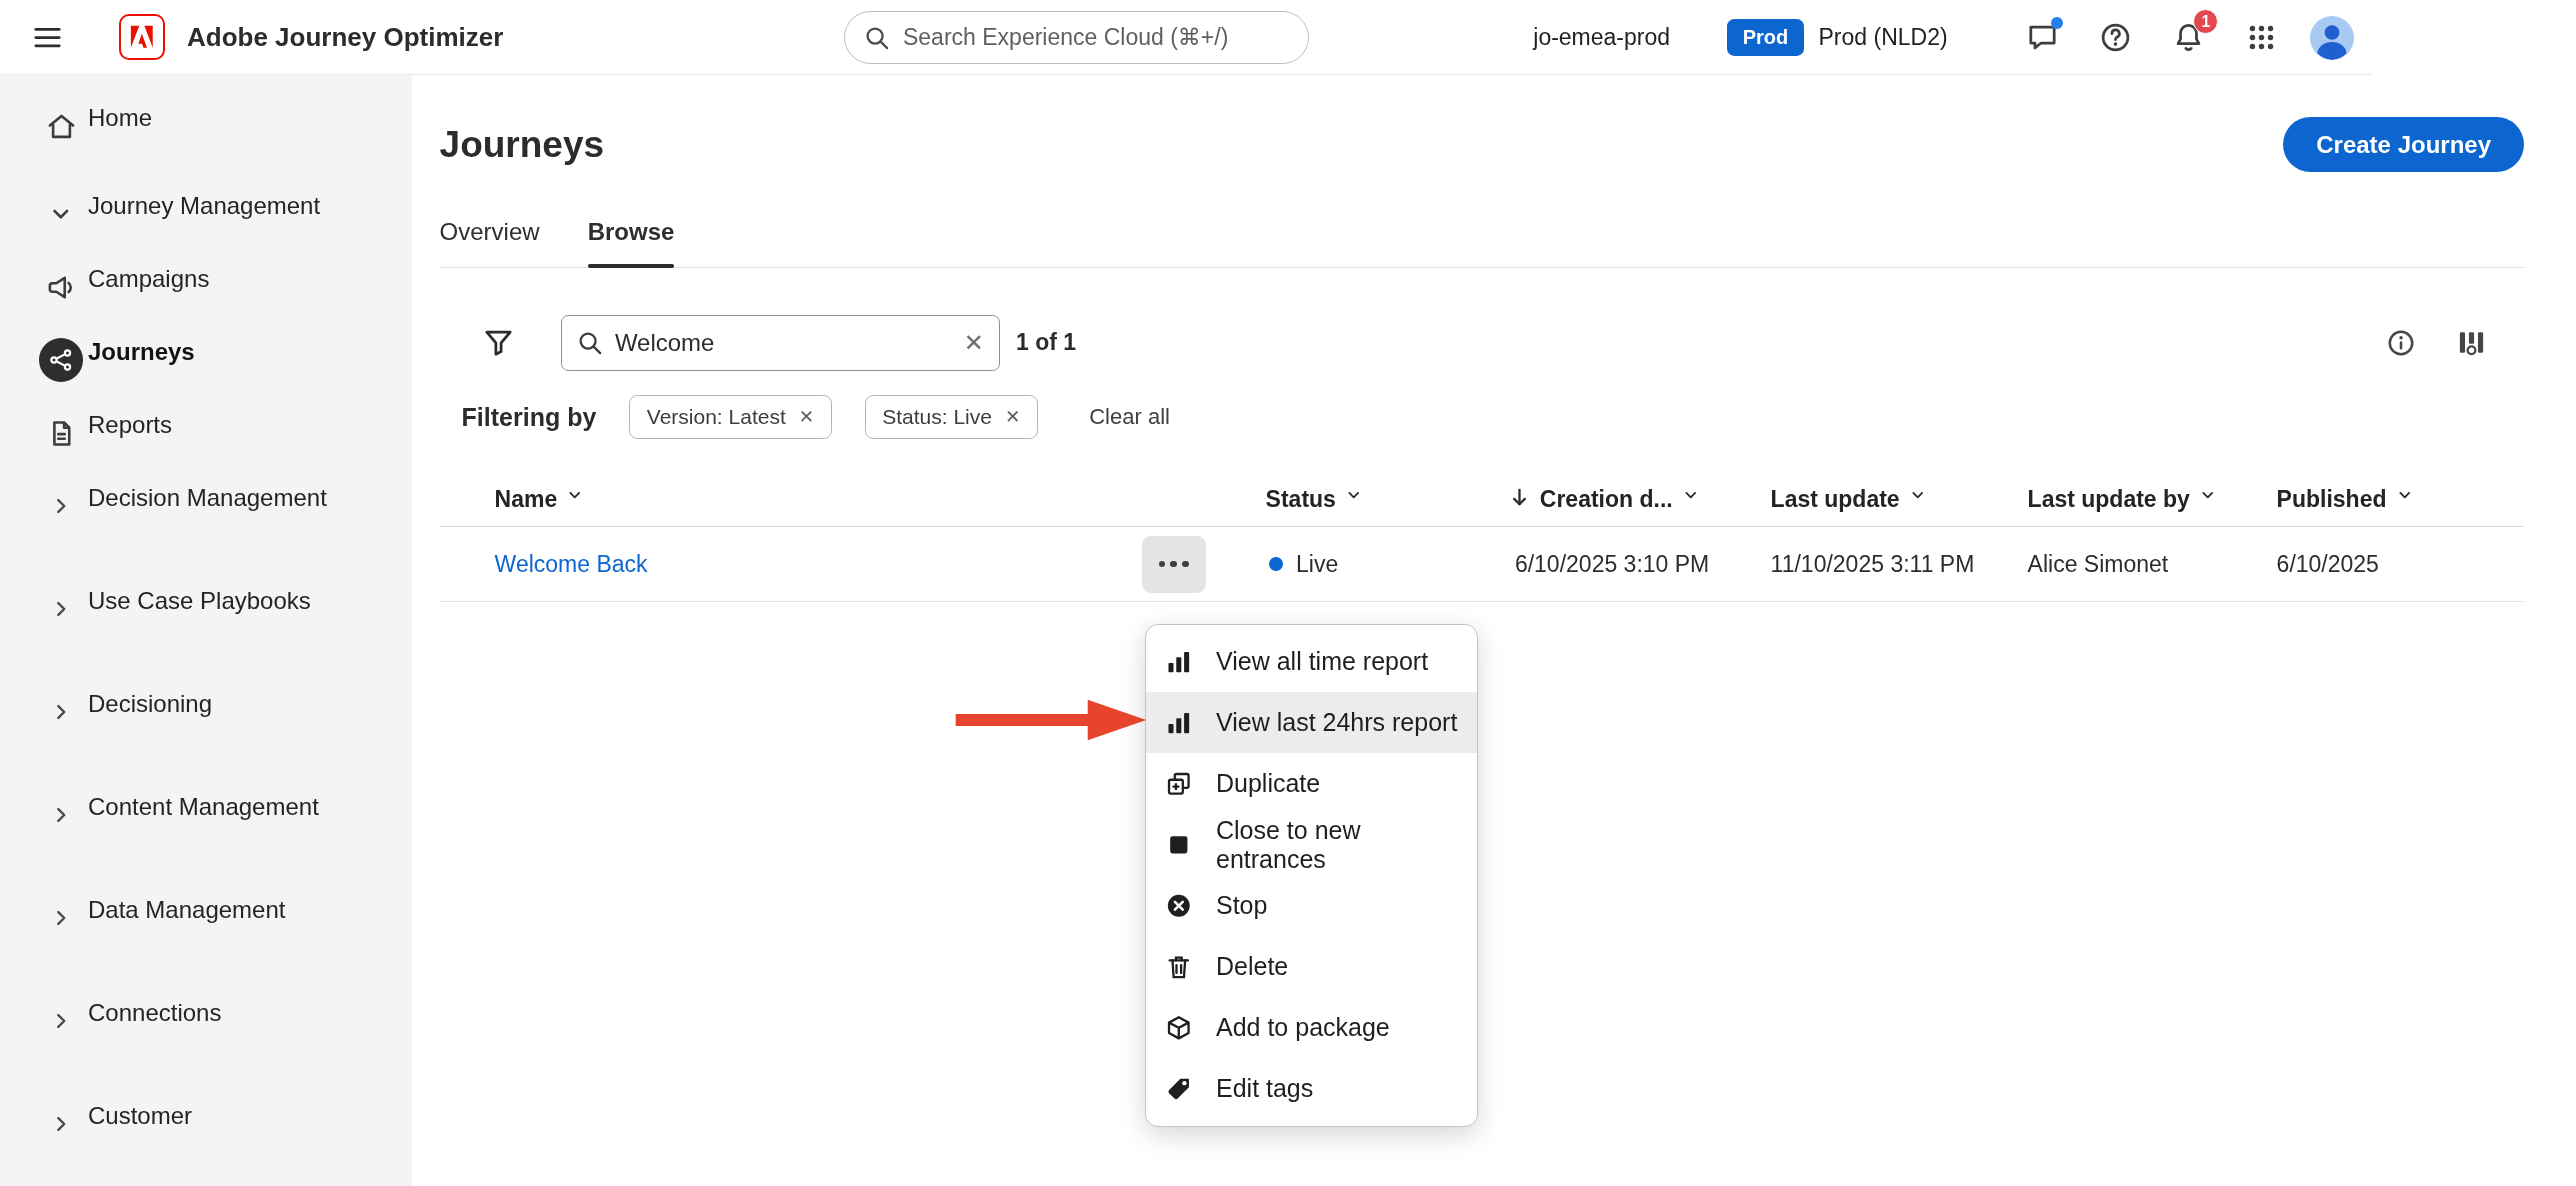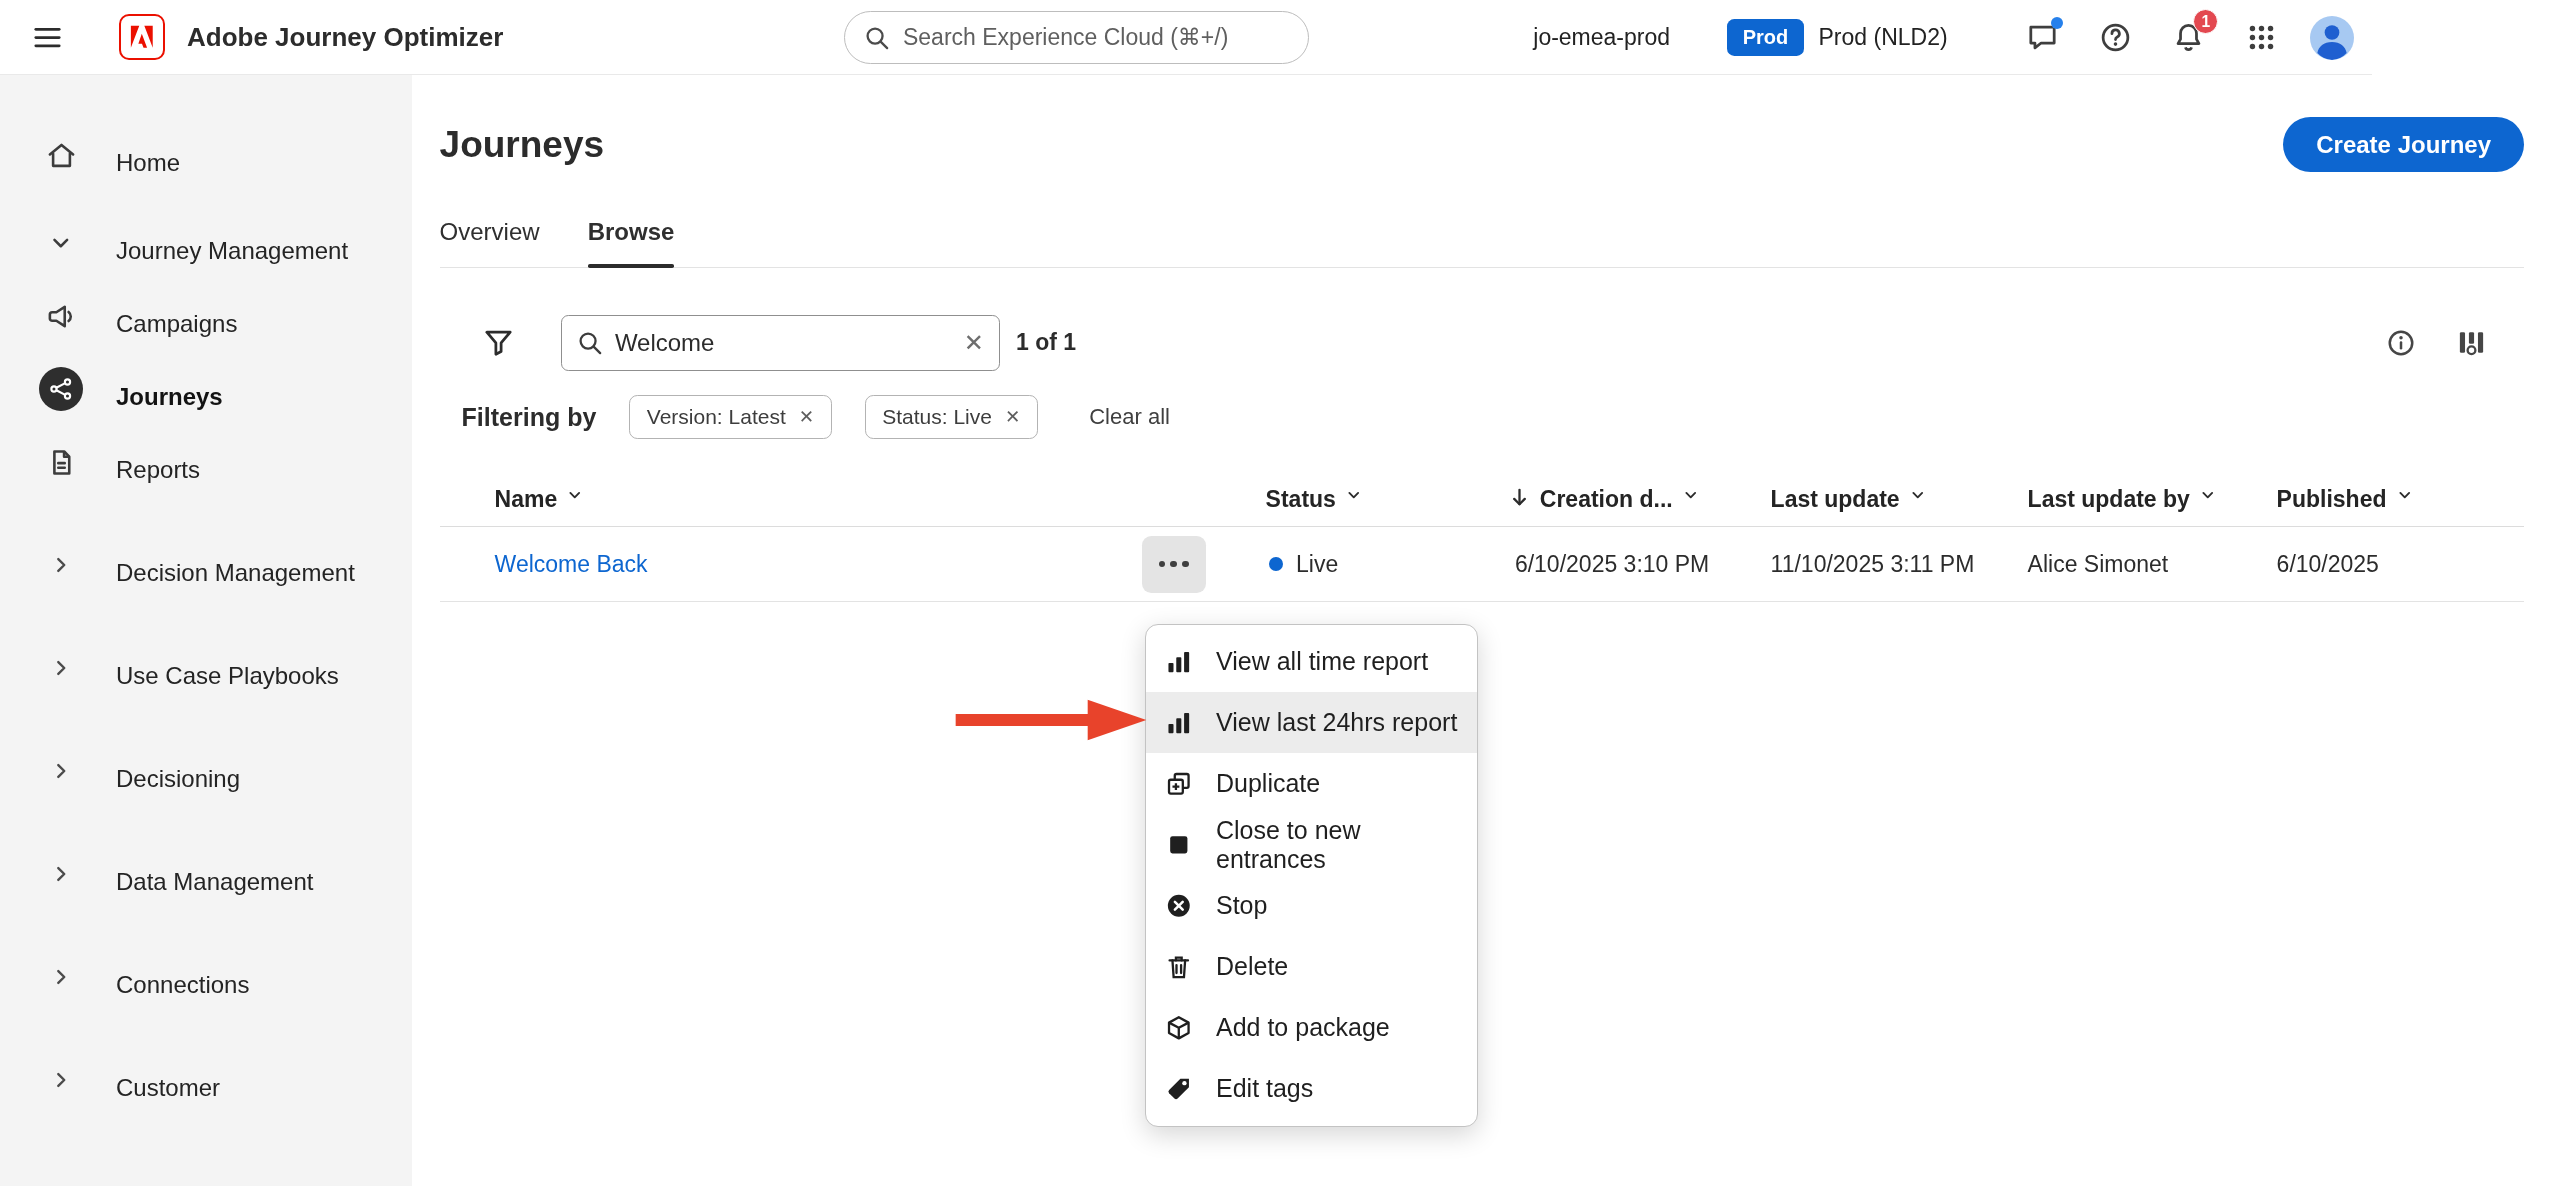--- a/index.html
+++ b/index.html
@@ -20,21 +20,21 @@
   .org-name{font-size:23px;color:#222;margin-right:57px}
   .env-badge{background:#0d66d0;color:#fff;font-size:20px;font-weight:700;padding:7.3px 15.6px;border-radius:7.3px;margin-right:14.7px;border:none;cursor:pointer}
   .env-name{font-size:23px;color:#222;margin-right:48px}
   .icon-btn{width:53px;height:53px;display:flex;align-items:center;justify-content:center;background:none;border:none;cursor:pointer;position:relative;margin-left:20px}
   .fb-dot{position:absolute;top:5.5px;right:5.5px;width:12px;height:12px;border-radius:50%;background:#2680eb}
   .bell-badge{position:absolute;top:-1.8px;right:-3.7px;min-width:25px;height:25px;border-radius:13px;background:#e34850;color:#fff;font-size:15.6px;font-weight:700;display:flex;align-items:center;justify-content:center;padding:0 5.5px;border:1.8px solid #fff}
   .avatar{width:44px;height:44px;border-radius:50%;overflow:hidden;background:#a7c9f2;display:flex;align-items:flex-end;justify-content:center;border:none;cursor:pointer;margin-left:22px}
 
   
   .sidebar{position:absolute;top:75px;left:0;width:412px;height:1112px;background:#f4f4f4;padding-top:14.7px;overflow:hidden}
-  .side-item{display:flex;align-items:flex-end;height:73px;padding-left:39px;gap:33px;font-size:24px;color:#242424;cursor:pointer}
+  .side-item{display:flex;align-items:flex-start;height:73px;padding-left:39px;gap:5px;font-size:24px;color:#242424;cursor:pointer}
   .side-item.mt{margin-top:14.7px}
   .side-item.group{height:103px}
   .sicon{width:44px;height:44px;display:flex;align-items:center;justify-content:center;color:#3c3c3c;flex:none}
   .side-item.group .sicon{color:#4b4b4b}
   .journeys-chip{width:44px;height:44px;border-radius:50%;background:#2e2e2e;display:flex;align-items:center;justify-content:center}
   .side-item.selected .slabel{font-weight:700;color:#131313}
 
   
   .main{position:absolute;left:412px;top:75px;width:2164px;height:1112px;background:#fff;padding:0 52px 0 27.6px}
   .title-row{margin-top:42px;display:flex;align-items:center;justify-content:space-between}
@@ -231,20 +231,28 @@
         </svg>
       </span>
     <span class="slabel">Decisioning</span>
   </div>
   <div class="side-item group">
     <span class="sicon">
         <svg width="26" height="26" viewBox="0 0 24 24" fill="none" stroke="currentColor" stroke-width="2.2" stroke-linecap="round" stroke-linejoin="round">
           <polyline points="9.5 6.5 15 12 9.5 17.5"></polyline>
         </svg>
       </span>
+    <span class="slabel">Content Management</span>
+  </div>
+  <div class="side-item group">
+    <span class="sicon">
+        <svg width="26" height="26" viewBox="0 0 24 24" fill="none" stroke="currentColor" stroke-width="2.2" stroke-linecap="round" stroke-linejoin="round">
+          <polyline points="9.5 6.5 15 12 9.5 17.5"></polyline>
+        </svg>
+      </span>
     <span class="slabel">Data Management</span>
   </div>
   <div class="side-item group">
     <span class="sicon">
         <svg width="26" height="26" viewBox="0 0 24 24" fill="none" stroke="currentColor" stroke-width="2.2" stroke-linecap="round" stroke-linejoin="round">
           <polyline points="9.5 6.5 15 12 9.5 17.5"></polyline>
         </svg>
       </span>
     <span class="slabel">Connections</span>
   </div>

